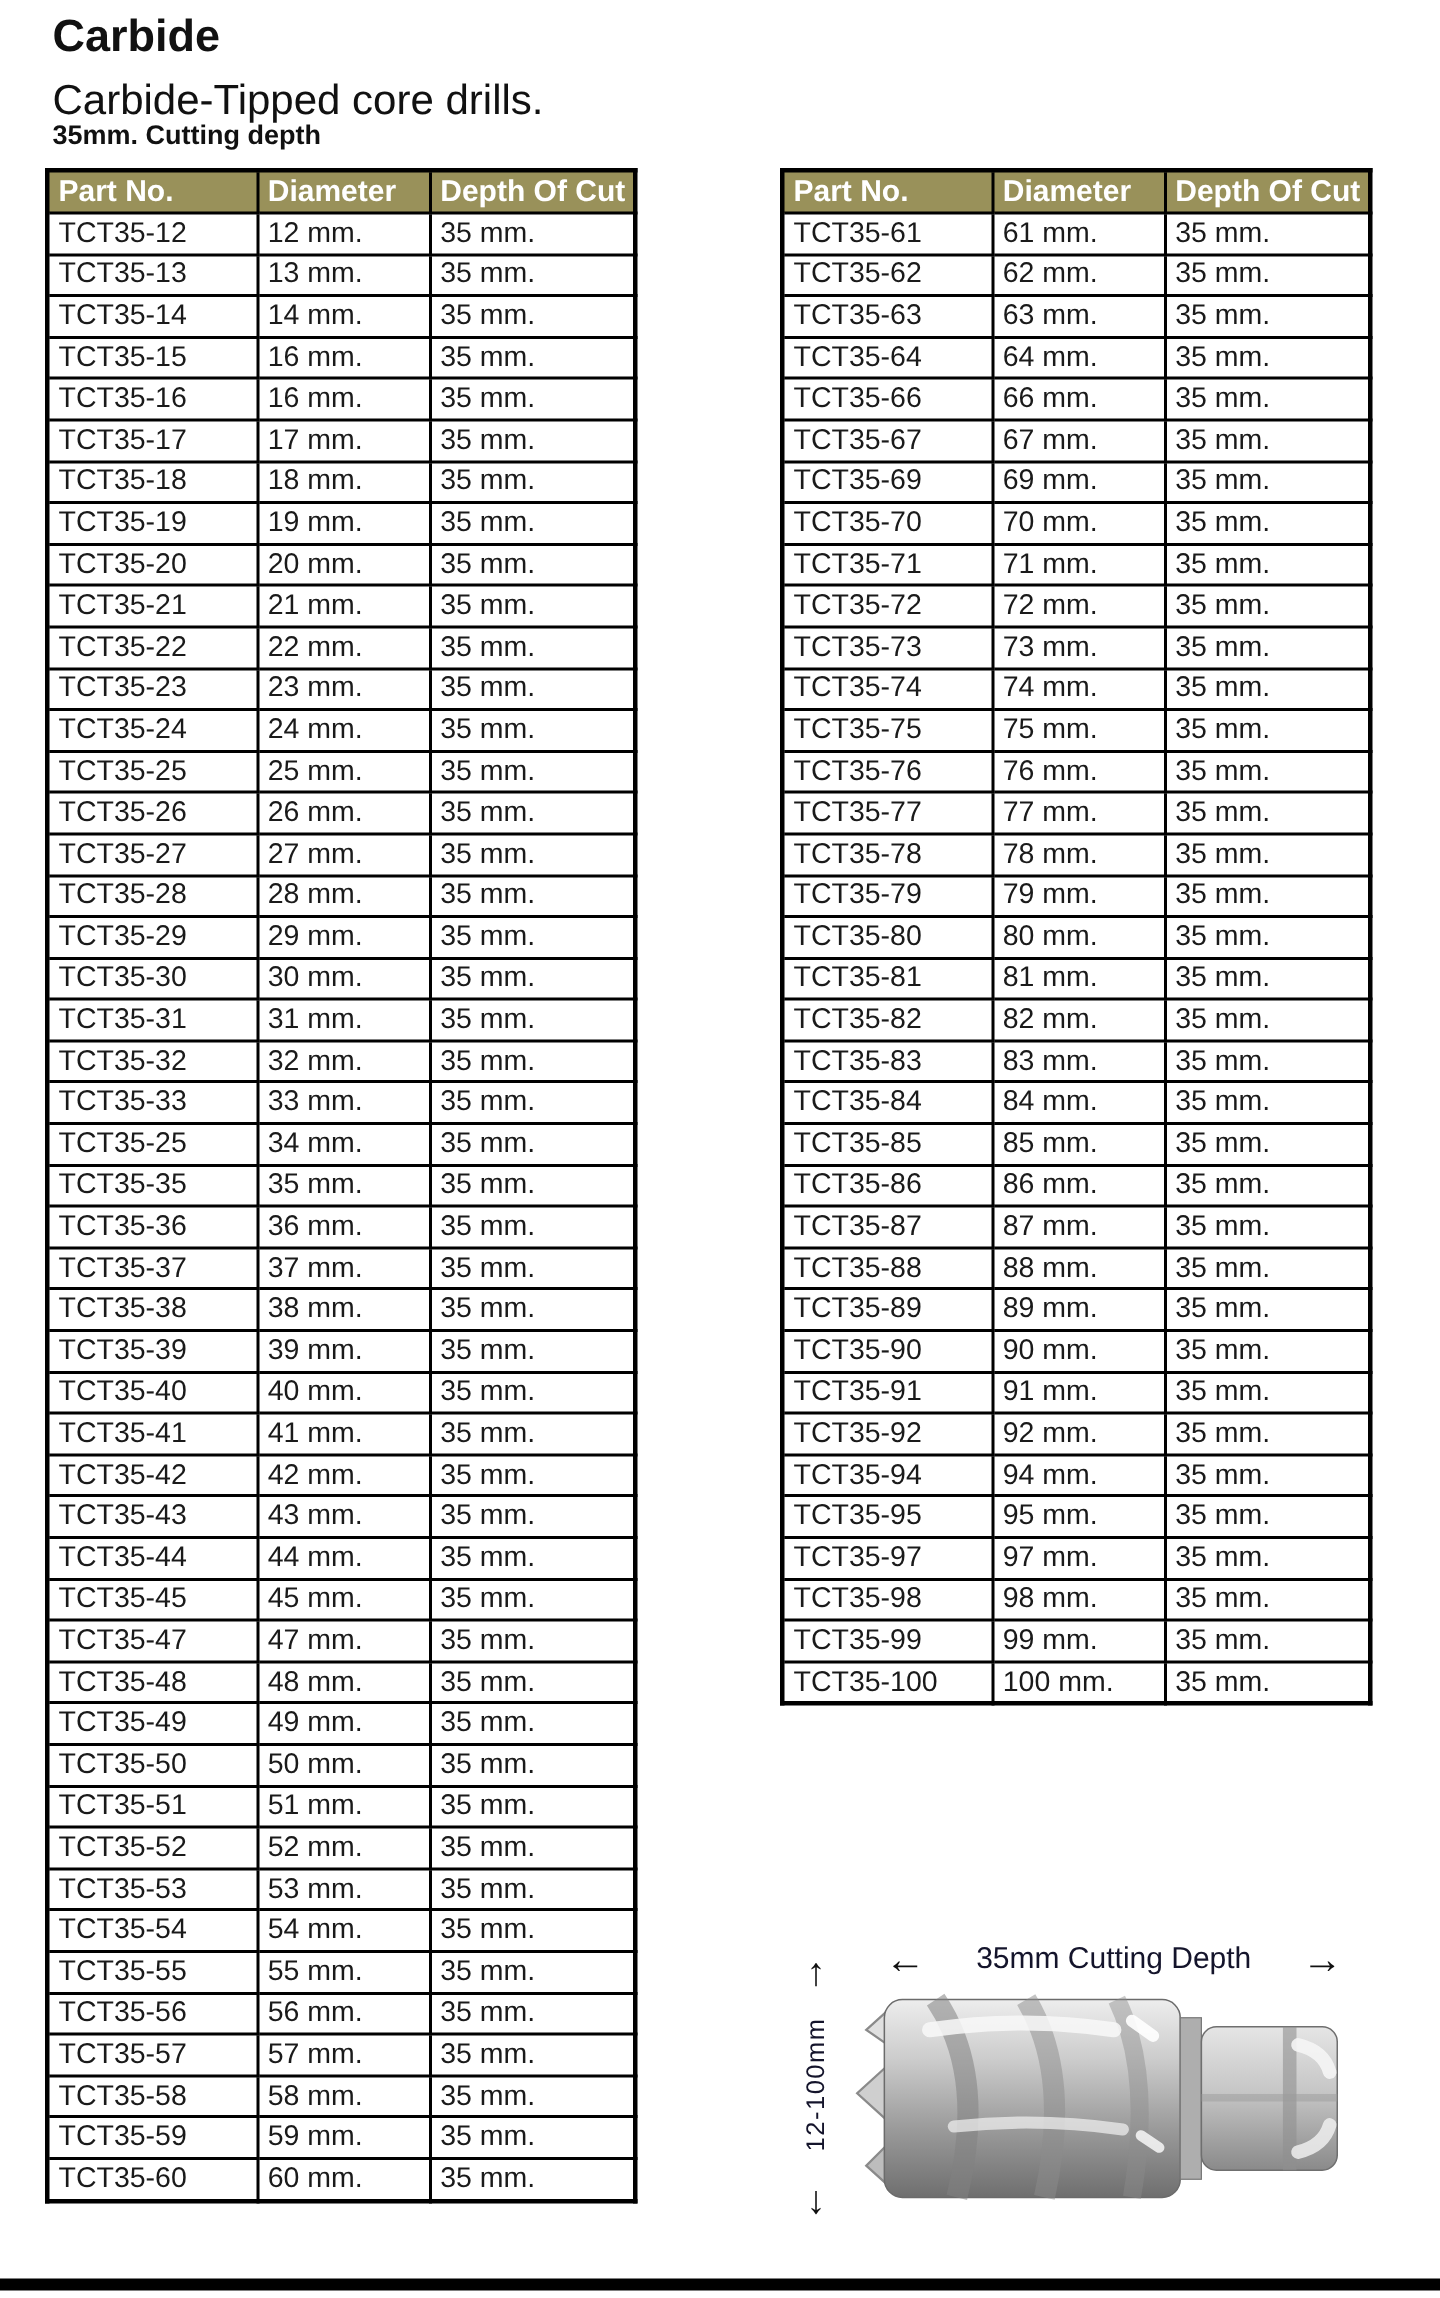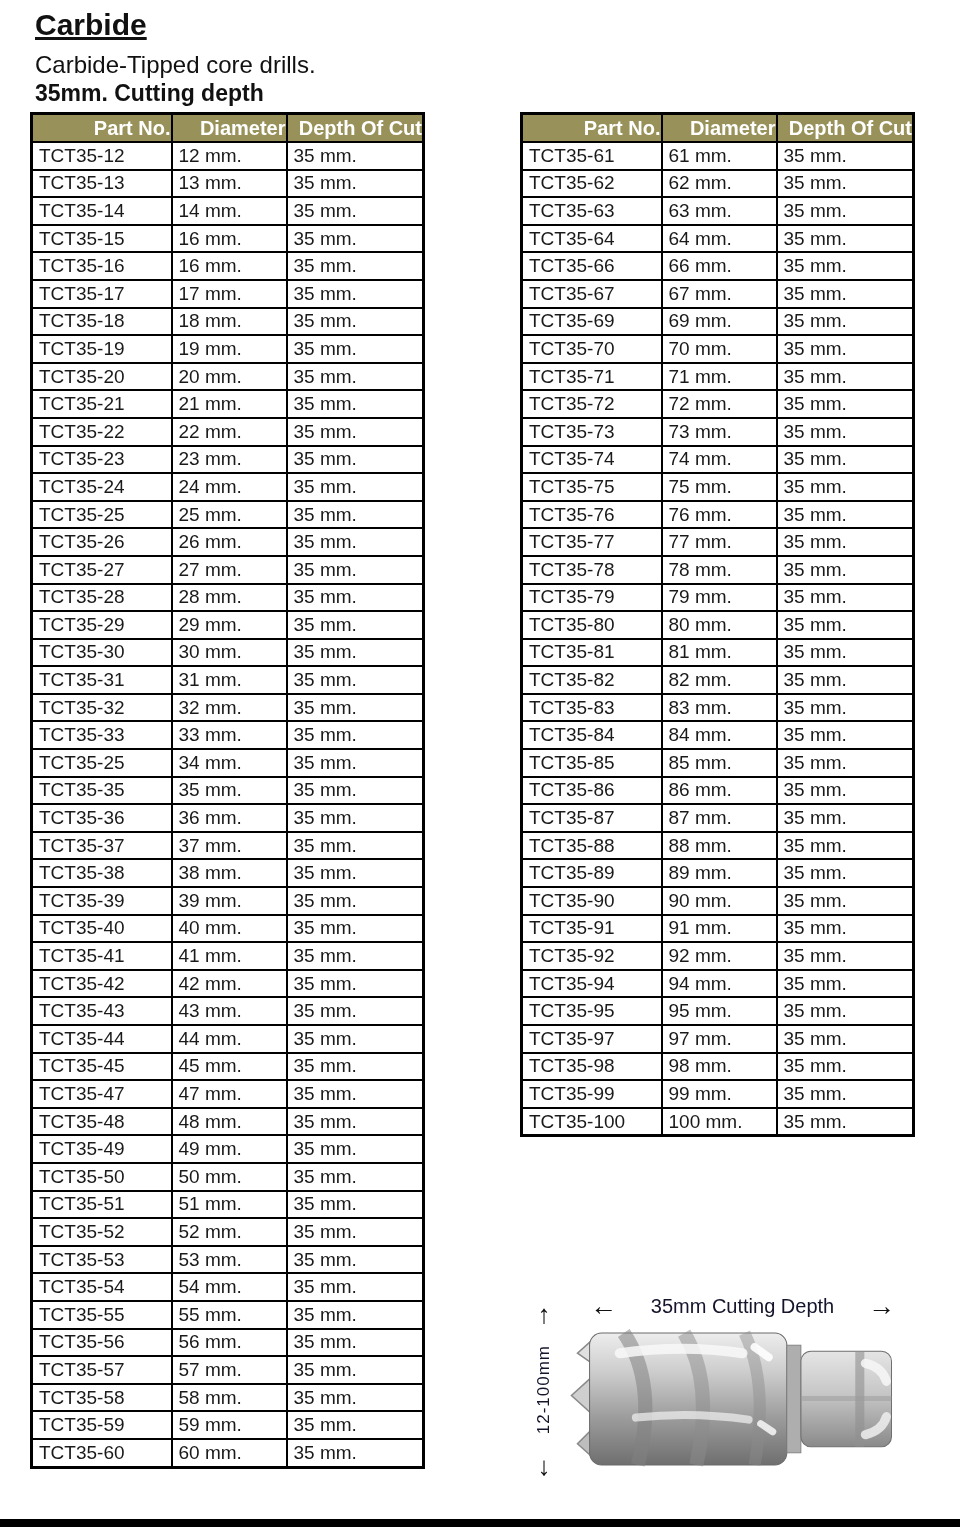--- a/index.html
+++ b/index.html
@@ -6,34 +6,34 @@
     --table-header-bg:#99915A;
     --table-header-text:#FFFFFF;
     --table-border:#000000;
     --page-bg:#FFFFFF;
     --text:#1A1A1A;
   }
   *{margin:0;padding:0;box-sizing:content-box;}
   html,body{width:960px;height:1532px;background:var(--page-bg);
     font-family:"Liberation Sans",sans-serif;color:var(--text);position:relative;overflow:hidden;}
 
-  .page-title{position:absolute;left:35px;top:8px;font-size:30px;font-weight:bold;color:#111;text-decoration:underline;}
-  .page-subtitle{position:absolute;left:35px;top:51px;font-size:24px;color:#111;}
-  .section-heading{position:absolute;left:35px;top:80px;font-size:23px;font-weight:bold;color:#111;}
+  .page-title{position:absolute;left:35px;top:8px;font-size:30px;font-weight:bold;color:#111;}
+  .page-subtitle{position:absolute;left:35px;top:51px;font-size:28px;color:#111;}
+  .section-heading{position:absolute;left:35px;top:80px;font-size:18px;font-weight:bold;color:#111;}
 
   table.parts{position:absolute;top:112px;border-collapse:collapse;table-layout:fixed;
     border:3px solid var(--table-border);background:#fff;}
   table.parts.left{left:30px;}
   table.parts.right{left:520px;}
   table.parts col.c-part{width:140px;}
   table.parts col.c-diam{width:115px;}
   table.parts col.c-depth{width:137px;}
   table.parts th{
     background:var(--table-header-bg);color:var(--table-header-text);
-    font-size:20px;font-weight:bold;text-align:right;
+    font-size:20px;font-weight:bold;text-align:left;
     border:2px solid var(--table-border);height:26px;padding:0 0 0 6px;}
   table.parts td{
     font-size:19px;color:var(--text);text-align:left;vertical-align:middle;
     border:2px solid var(--table-border);height:25.6px;padding:0 0 0 6px;
     white-space:nowrap;overflow:hidden;}
 
   .figure{position:absolute;left:515px;top:1283px;width:430px;height:215px;}
   .h-annot{position:absolute;left:75px;top:10px;width:305px;display:flex;
     justify-content:space-between;align-items:center;color:#14142b;}
   .h-annot .arrow{font-size:27px;line-height:27px;color:#111;}

